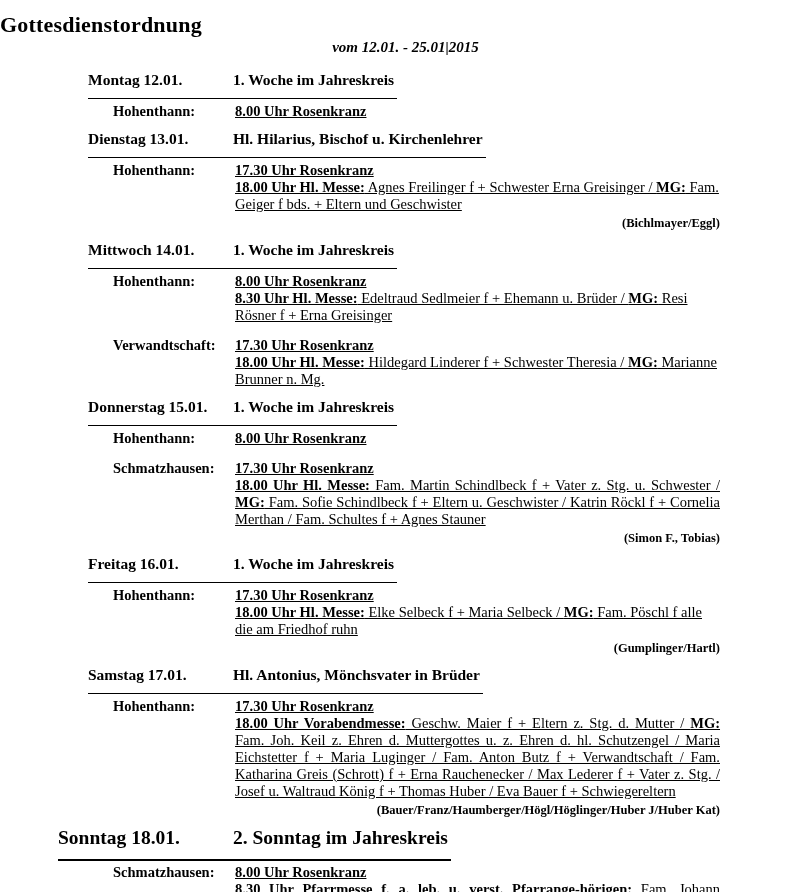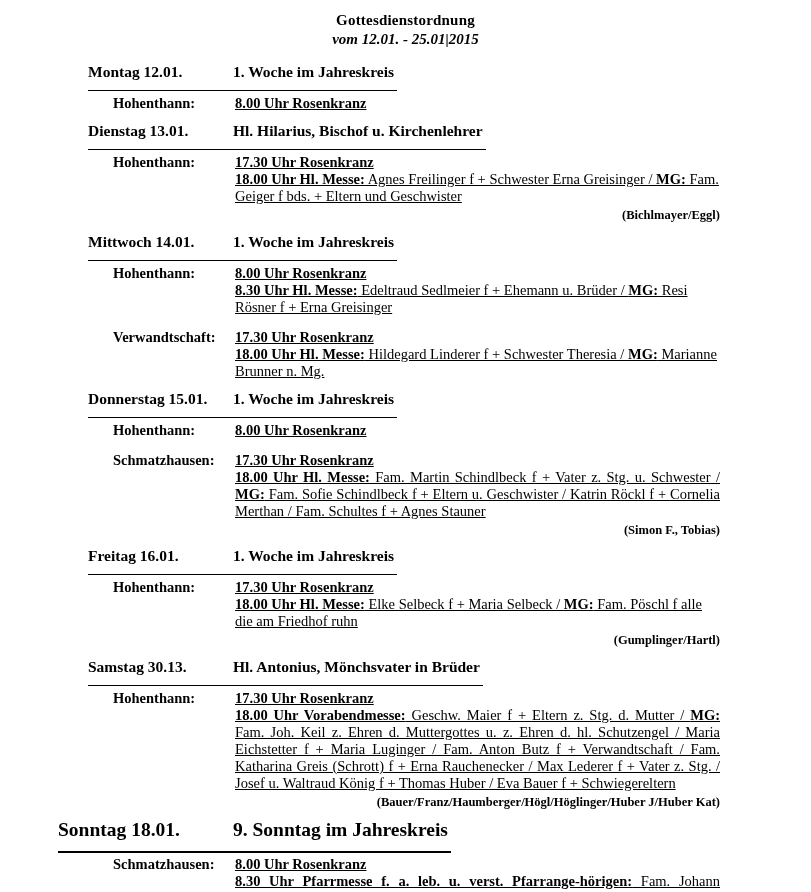--- a/index.html
+++ b/index.html
@@ -3,21 +3,21 @@
 <meta charset="utf-8">
 <style>
   html,body{margin:0;padding:0;background:#fff;}
   .page{
     width:811px;min-height:892px;box-sizing:border-box;
     background:#fff;color:#000;
     font-family:"Liberation Serif",serif;
     font-size:14.5px;line-height:1.17;
     padding-top:12px;overflow:hidden;
   }
-  .title{text-align:center;font-weight:bold;font-size:15px;letter-spacing:.2px;}
+  .title{font-weight:bold;font-size:22px;letter-spacing:.2px;}
   .subtitle{text-align:center;font-weight:bold;font-style:italic;font-size:15px;margin-top:1px;}
   .schedule{margin-top:15px;}
   .day-section{margin-bottom:10px;}
   .day-header{margin-left:88px;font-weight:bold;font-size:15.5px;margin-bottom:4px;}
   .dh-wrap{display:inline-block;border-bottom:1.7px solid #000;padding-bottom:9px;padding-right:3px;}
   .dh-name{display:inline-block;width:145px;}
   .day-header.large{margin-left:58px;font-size:19.5px;margin-bottom:3px;}
   .day-header.large .dh-wrap{border-bottom:2.5px solid #000;}
   .day-header.large .dh-name{width:175px;}
   .special{
@@ -100,32 +100,32 @@
         <div class="loc-row">
           <div class="loc-name">Hohenthann:</div>
           <div class="entries">
             <p class="entry"><span class="b">17.30 Uhr Rosenkranz</span></p>
             <p class="entry"><span class="b">18.00 Uhr Hl. Messe:</span><span> Elke Selbeck f + Maria Selbeck / </span><span class="b">MG:</span><span> Fam. Pöschl f alle die am Friedhof ruhn</span></p>
             <div class="credit">(Gumplinger/Hartl)</div>
           </div>
         </div>
       </section>
       <section class="day-section">
-        <div class="day-header"><span class="dh-wrap"><span class="dh-name">Samstag 30.13.</span><span class="dh-feast">Hl. Antonius, Mönchsvater in Brüder</span></span></div>
+        <div class="day-header"><span class="dh-wrap"><span class="dh-name">Samstag 17.01.</span><span class="dh-feast">Hl. Antonius, Mönchsvater in Brüder</span></span></div>
         <div class="loc-row">
           <div class="loc-name">Hohenthann:</div>
           <div class="entries">
             <p class="entry"><span class="b">17.30 Uhr Rosenkranz</span></p>
             <p class="entry justify"><span class="b">18.00 Uhr Vorabendmesse:</span><span> Geschw. Maier f + Eltern z. Stg. d. Mutter / </span><span class="b">MG:</span><span> Fam. Joh. Keil z. Ehren d. Muttergottes u. z. Ehren d. hl. Schutzengel / Maria Eichstetter f + Maria Luginger / Fam. Anton Butz f + Verwandtschaft / Fam. Katharina Greis (Schrott)  f + Erna Rauchenecker / Max Lederer f + Vater z. Stg. / Josef u. Waltraud König f + Thomas Huber / Eva Bauer f + Schwiegereltern</span></p>
             <div class="credit">(Bauer/Franz/Haumberger/Högl/Höglinger/Huber J/Huber Kat)</div>
           </div>
         </div>
       </section>
       <section class="day-section">
-        <div class="day-header large"><span class="dh-wrap"><span class="dh-name">Sonntag 18.01.</span><span class="dh-feast">9. Sonntag im Jahreskreis</span></span></div>
+        <div class="day-header large"><span class="dh-wrap"><span class="dh-name">Sonntag 18.01.</span><span class="dh-feast">2. Sonntag im Jahreskreis</span></span></div>
         <div class="loc-row">
           <div class="loc-name">Schmatzhausen:</div>
           <div class="entries">
             <p class="entry"><span class="b">8.00 Uhr Rosenkranz</span></p>
             <p class="entry justify"><span class="b">8.30 Uhr Pfarrmesse f. a. leb. u. verst. Pfarrange-hörigen:</span><span> Fam. Johann Abeltshauser f + Vater u. Verwandtschaft / </span><span class="b">MG:</span><span> Georg Högl f + Eltern u. Geschwister / Cilli Müller f + Eltern u. Geschwister / Maria Sigl Vorthann f + Eltern / Fam. Karl f + Centa u. Xaver Schwabl / Anna Schrott f + Eltern</span></p>
           </div>
         </div>
       </section>
     </div>
 </div>

